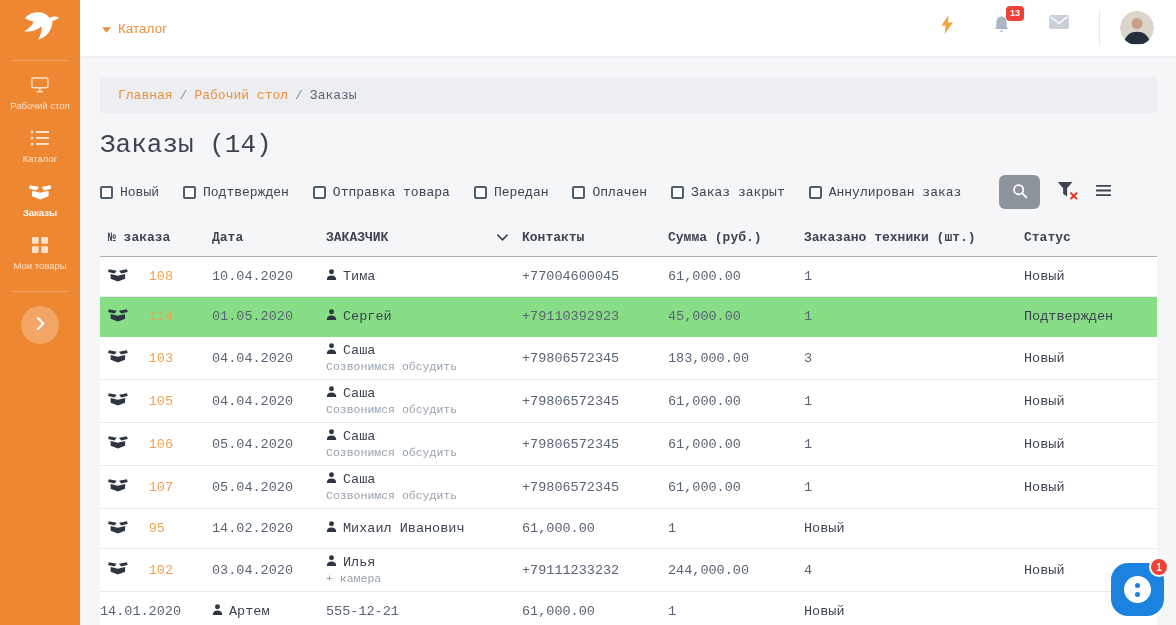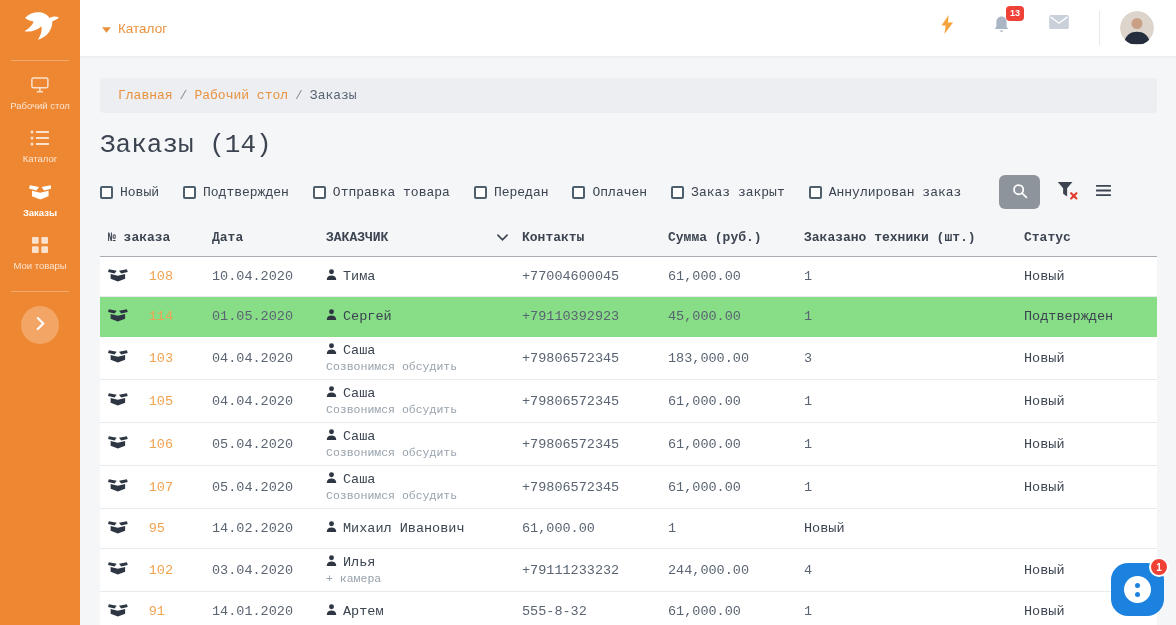--- a/index.html
+++ b/index.html
@@ -434,37 +434,31 @@
               <span>Илья</span>
             </div>
             <div class="note">+ камера</div>
           </div>
           <div>+79111233232</div>
           <div>244,000.00</div>
           <div>4</div>
           <div class="status-cell">Новый</div>
         </div>
         <div class="trow">
-          <div class="ord-cell">
-            <span><svg viewBox="0 0 24 17" height="14">
-                <path fill="#2d3642" d="M1 1.4 L10.6 3.2 L8 6.8 L0 4.8 Z M23 1.4 L13.4 3.2 L16 6.8 L24 4.8 Z M3.2 7.2 L12 9.4 L20.8 7.2 L20.8 13 L12 16.4 L3.2 13 Z"></path>
-              </svg></span>
-            <span class="ord-num">91</span>
-          </div>
           <div>14.01.2020</div>
           <div class="cust-cell">
             <div class="cust-line">
               <span><svg viewBox="0 0 12 12" width="11" height="11">
                   <circle cx="6" cy="3.1" r="2.7" fill="#2d3642"></circle>
                   <path d="M0.8 12 C0.8 8.6 3 7.1 6 7.1 C9 7.1 11.2 8.6 11.2 12 Z" fill="#2d3642"></path>
                 </svg></span>
               <span>Артем</span>
             </div>
           </div>
-          <div>555-8-32</div>
+          <div>555-12-21</div>
           <div>61,000.00</div>
           <div>1</div>
           <div class="status-cell">Новый</div>
         </div>
       </div>
   </div>
 </main>
 
 <div class="chat-widget">
   <span class="chat-inner">

